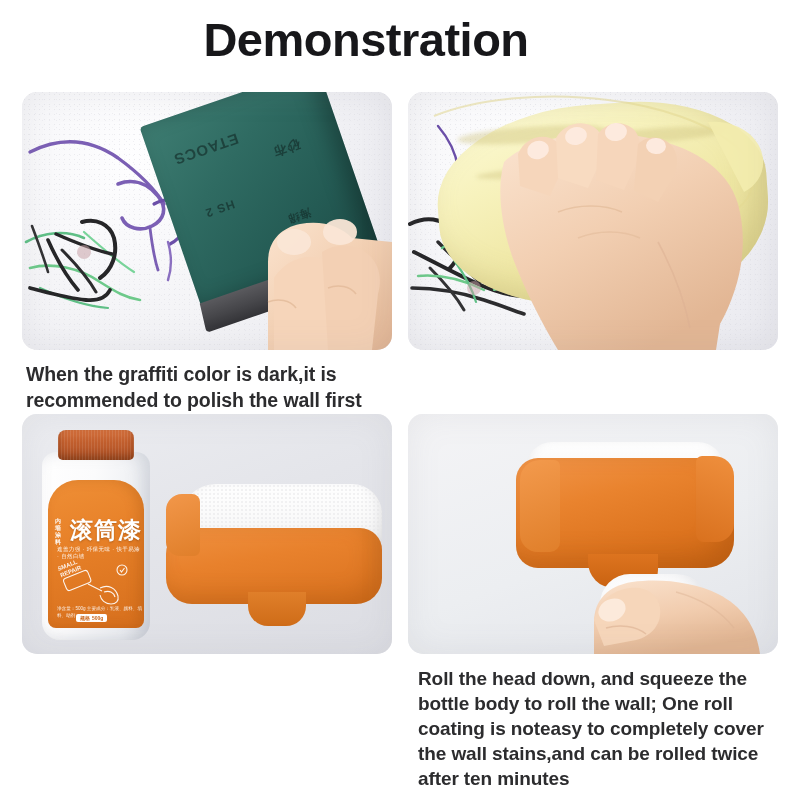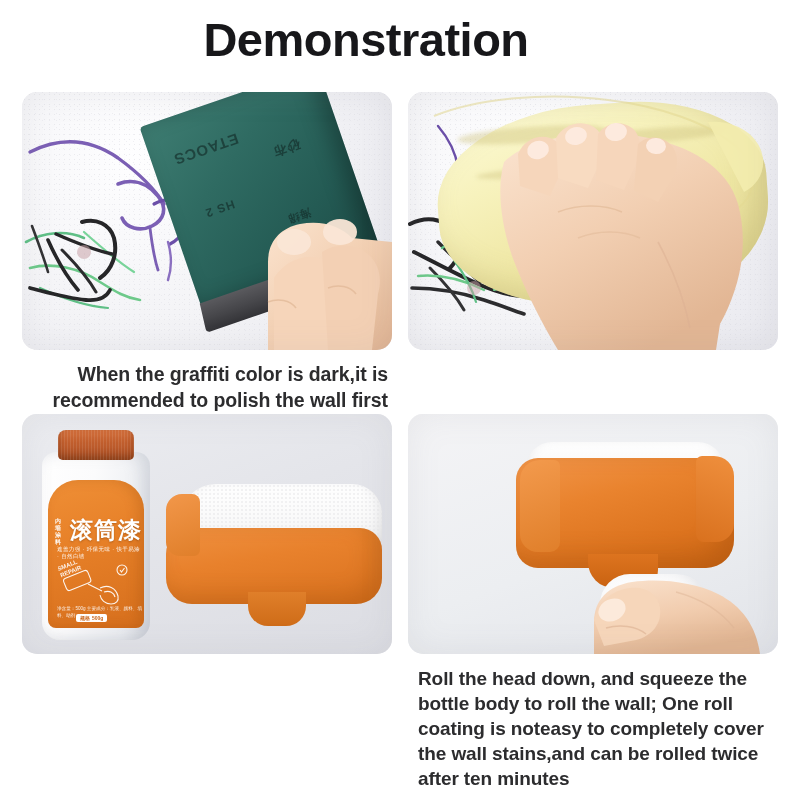--- a/index.html
+++ b/index.html
@@ -55,21 +55,21 @@
     overflow: hidden;
     background: #e9e9ec;
   }
   .cell.row2 .photo { height: 240px; }
 
   .caption {
     font-size: 19.5px;
     font-weight: bold;
     color: #2c2c2e;
     line-height: 1.33;
-    text-align: right;
+    text-align: left;
     padding: 12px 4px 0 4px;
     letter-spacing: -0.1px;
   }
   .caption.left-align {
     text-align: left;
     padding-left: 10px;
     font-size: 19px;
     line-height: 1.32;
   }
 

